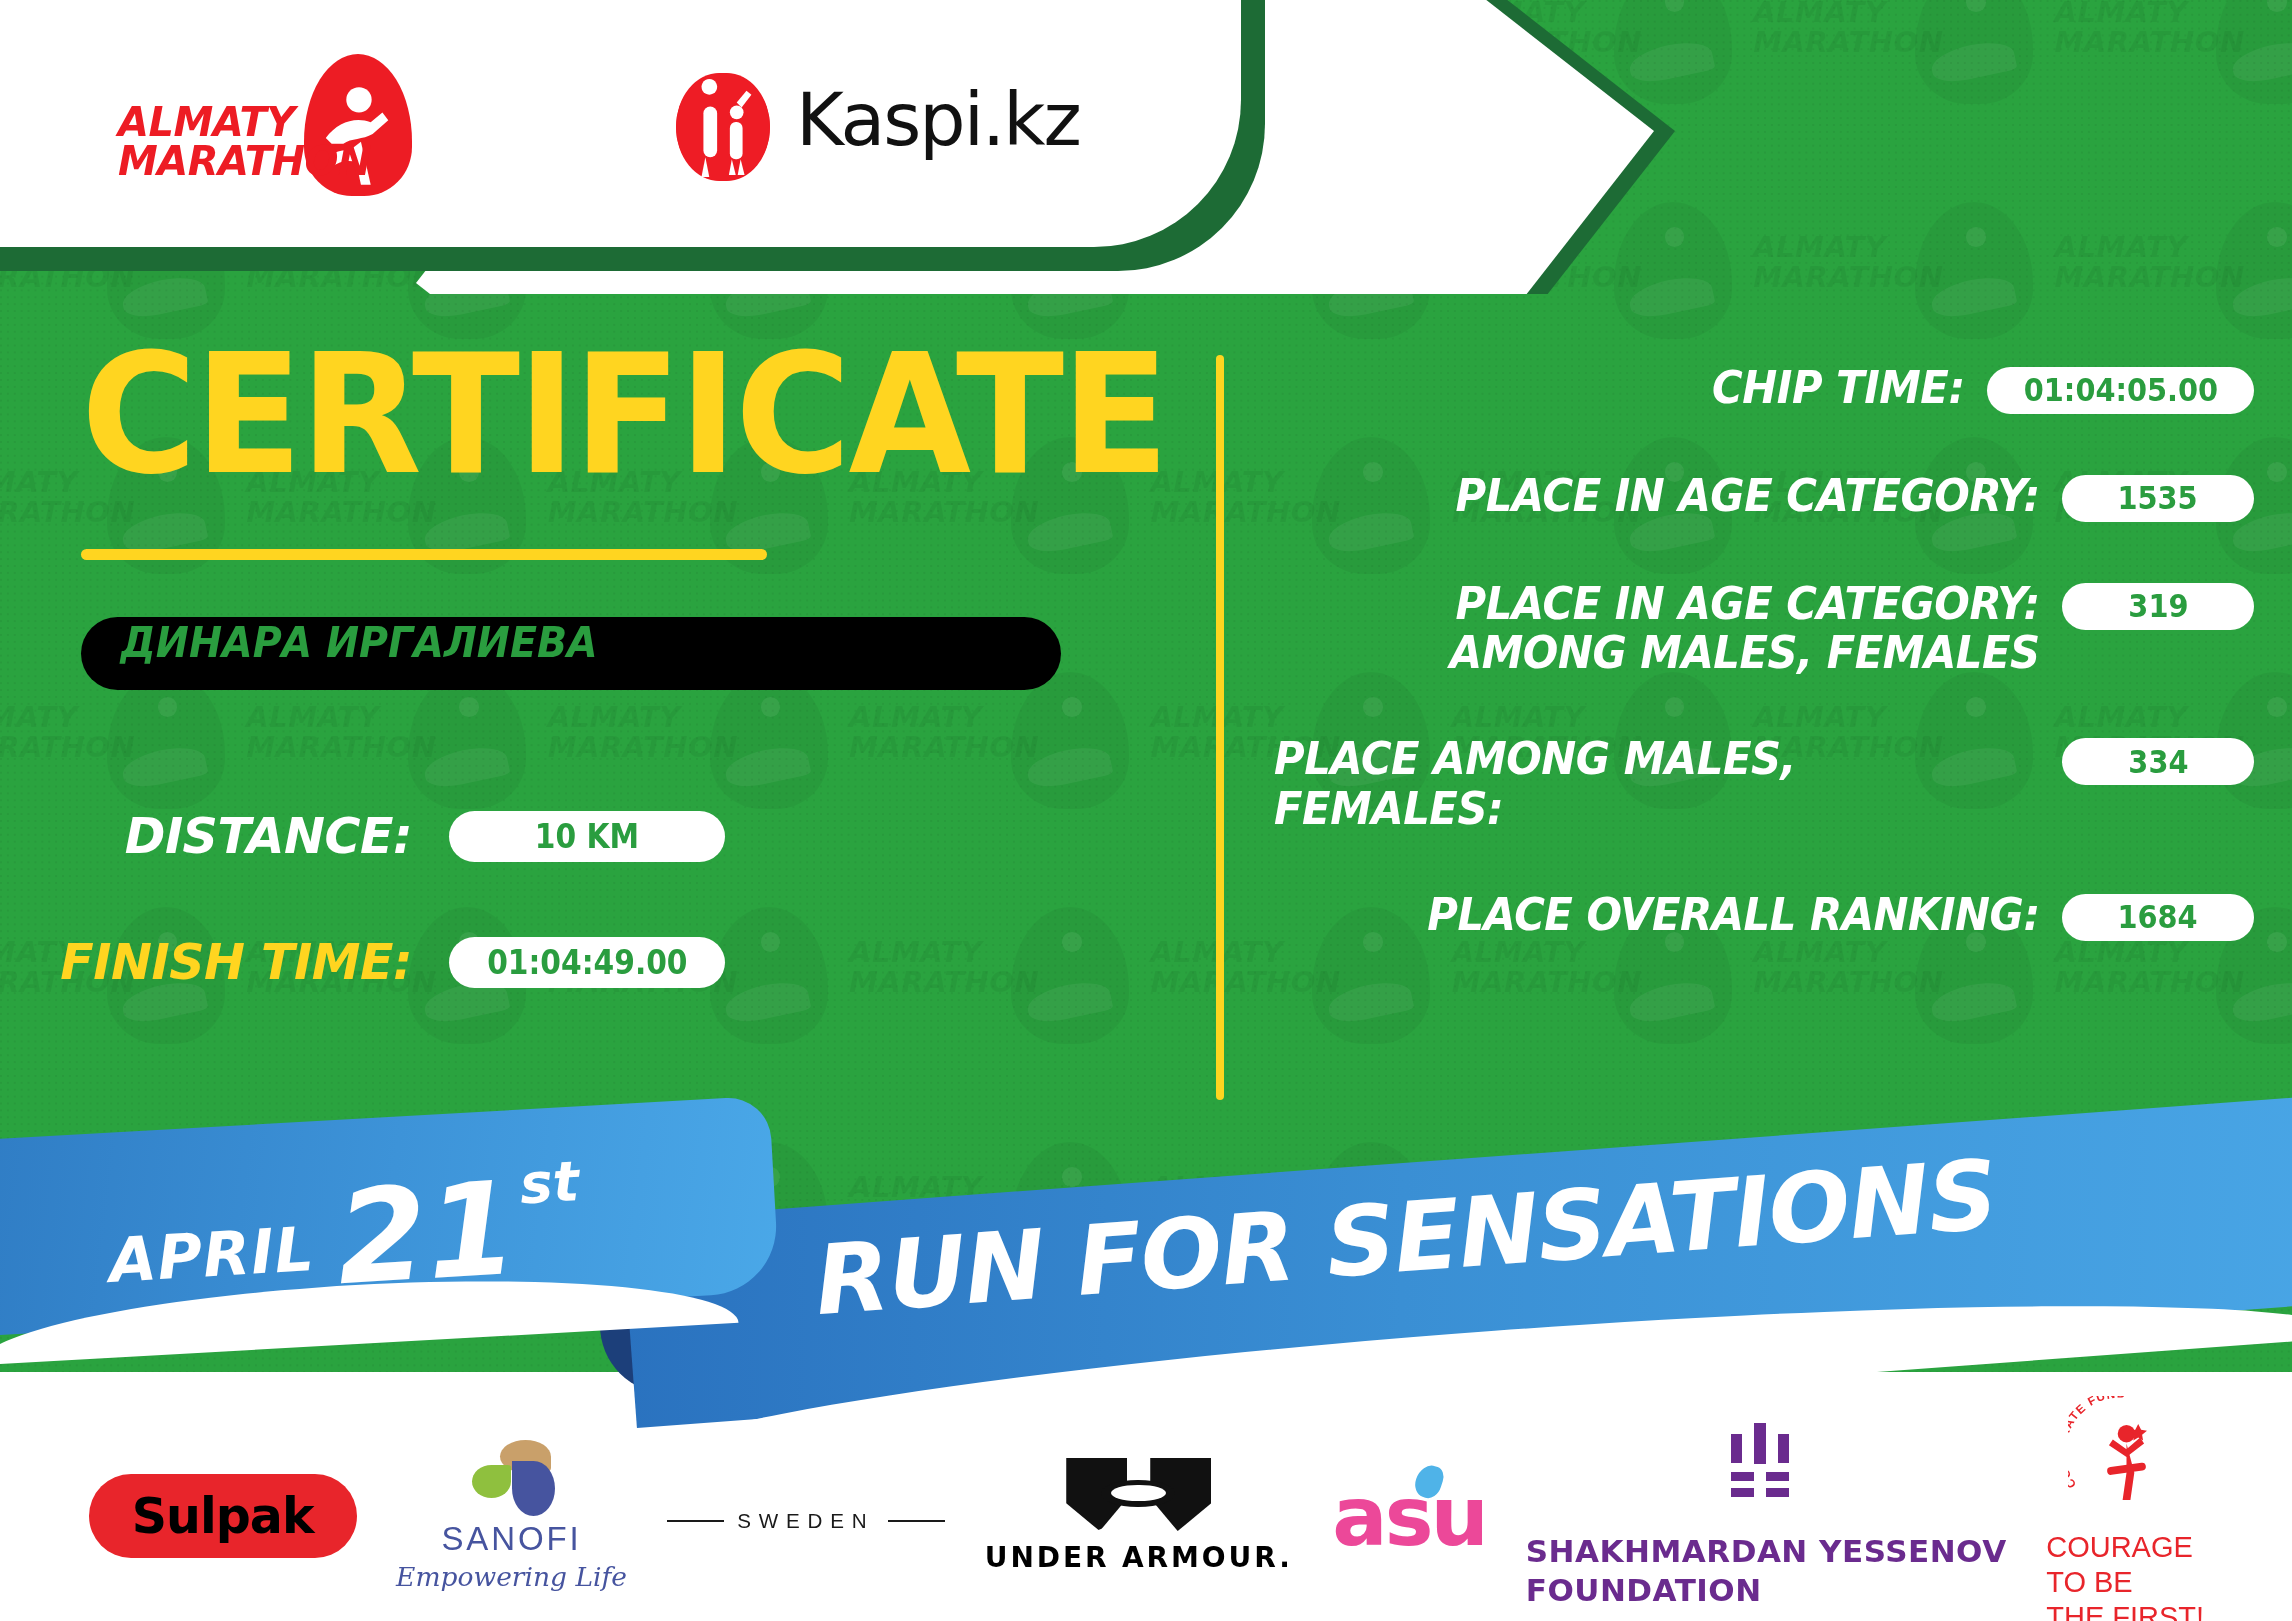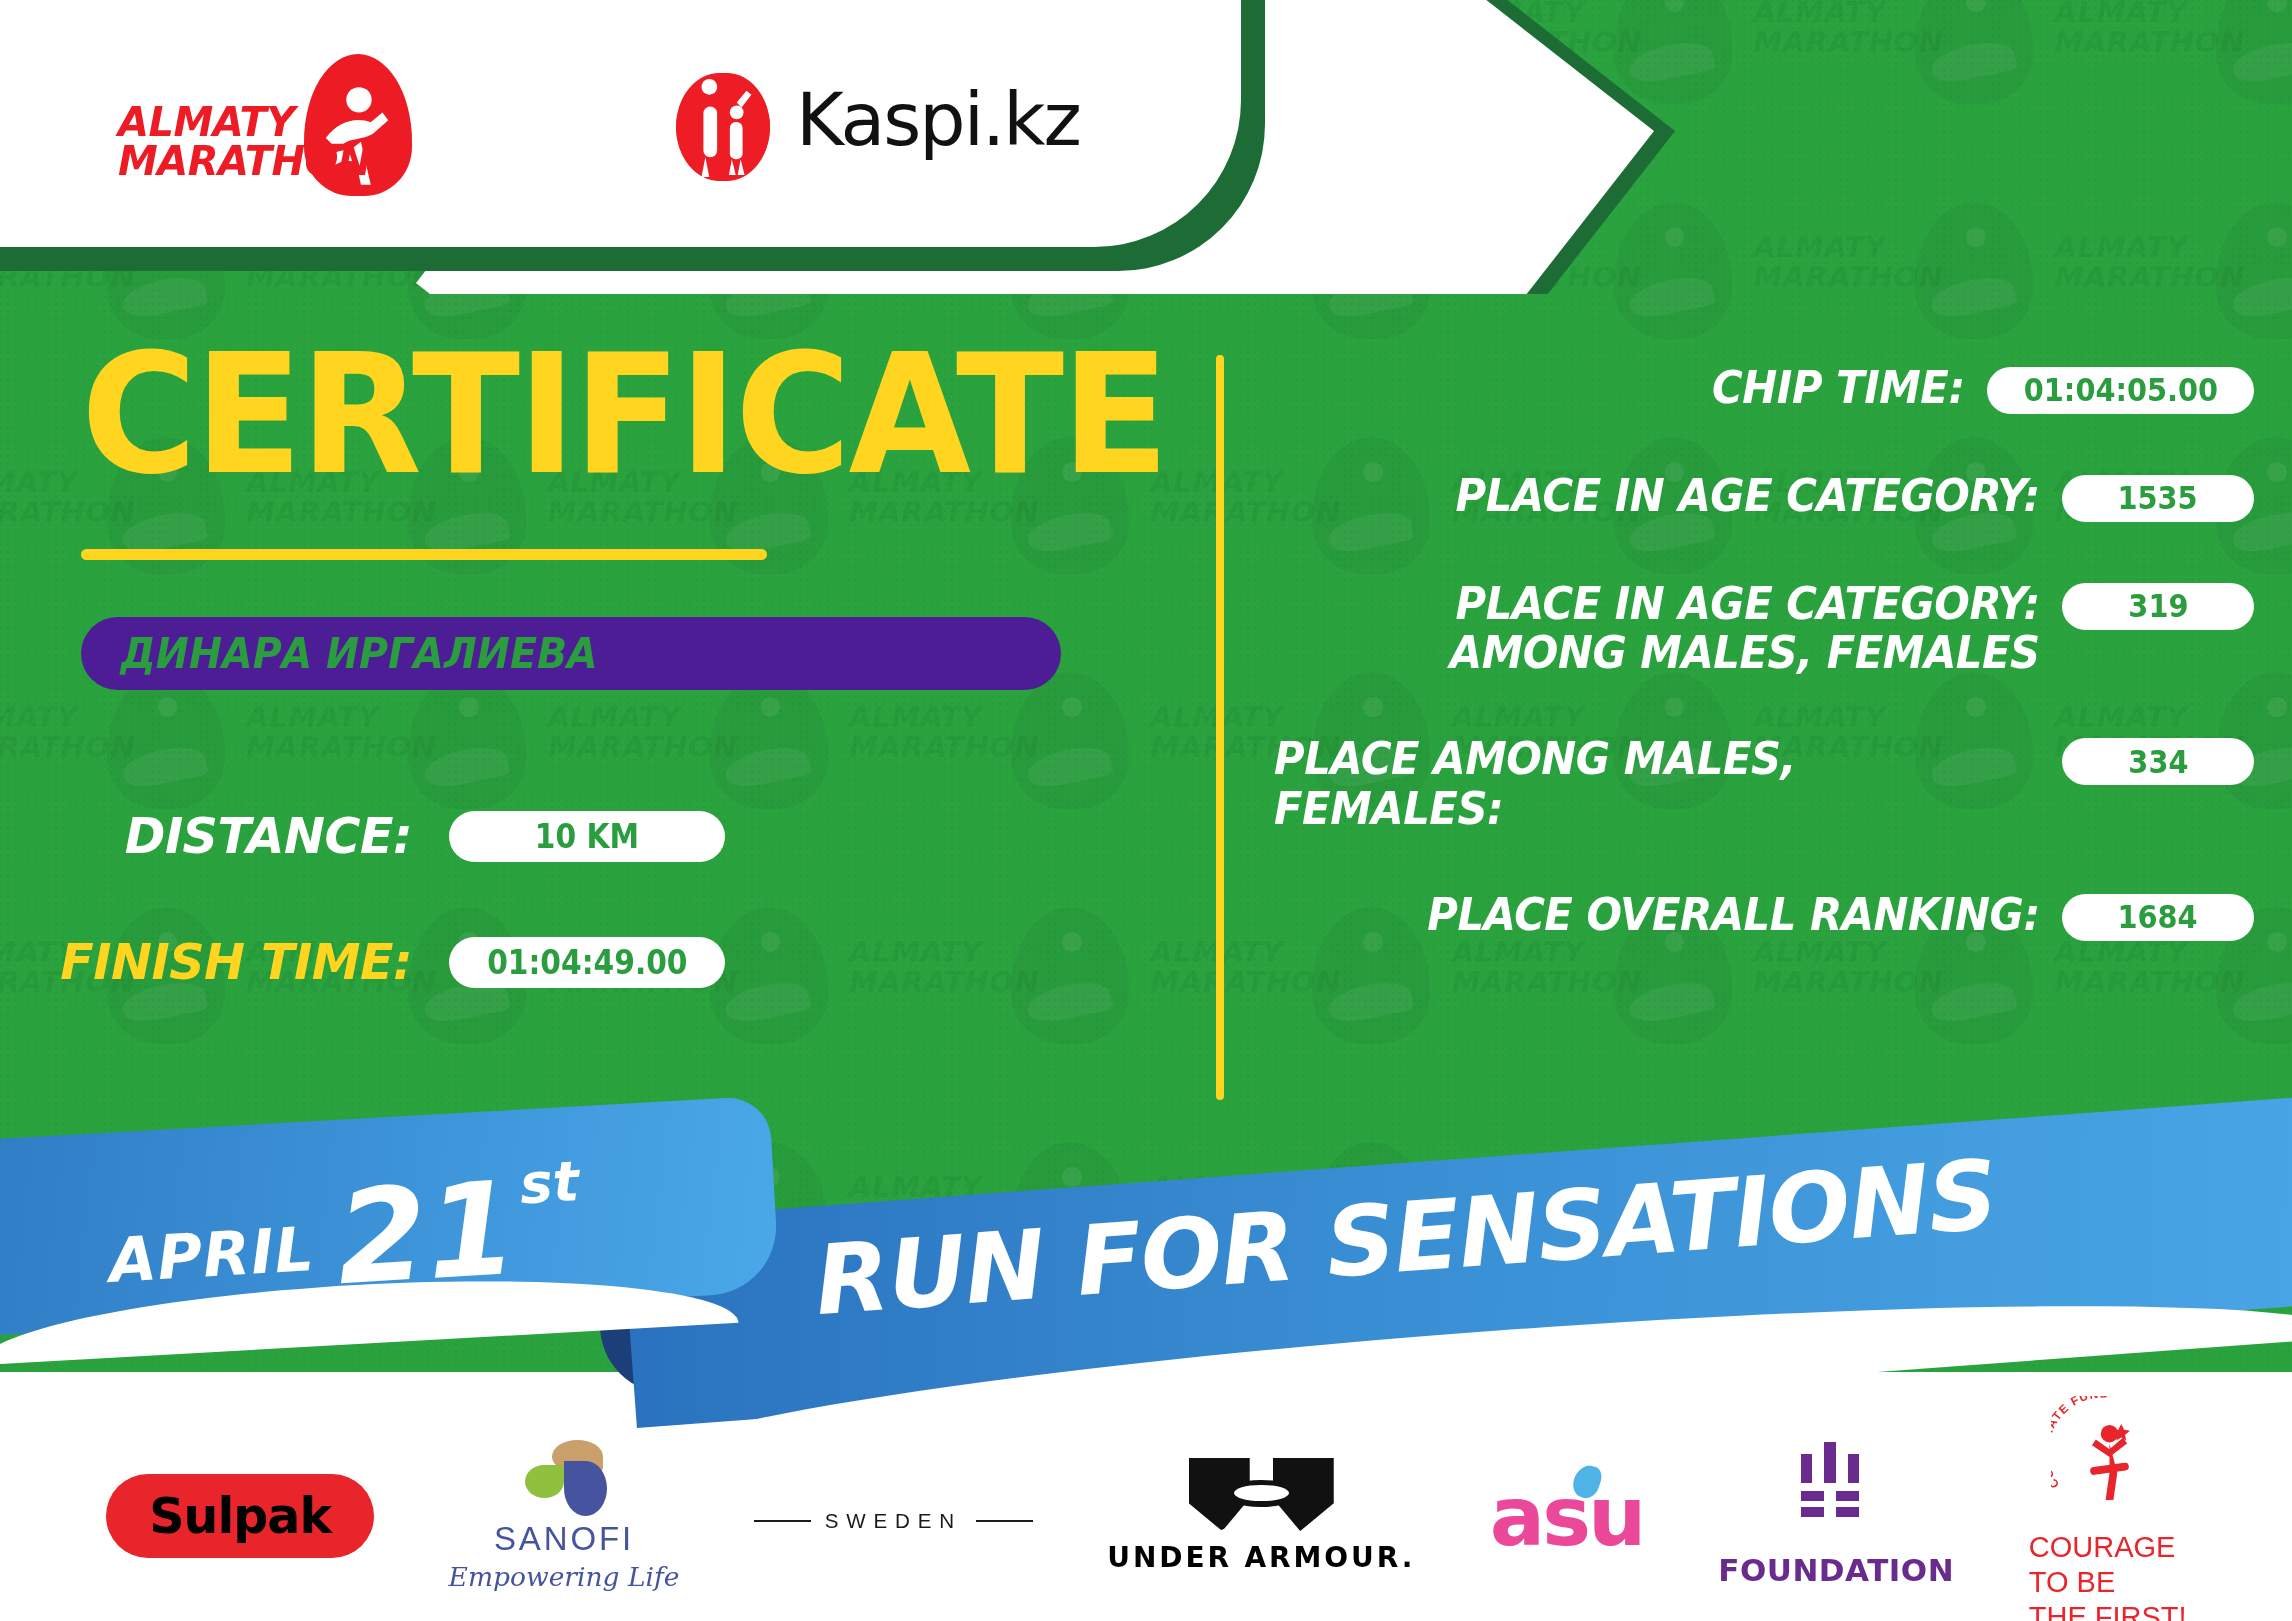--- a/index.html
+++ b/index.html
@@ -124,22 +124,22 @@
     color:#ffd520;letter-spacing:-2.9px;
     margin-left:21.6px;
     transform:scaleX(0.96);transform-origin:left center;
   }
   .title-rule{
     width:686px;height:10.8px;background:#ffd520;border-radius:5.9px;
     margin:51px 0 0 21.6px;
   }
   .name-pill{
     margin:57px 0 0 21.6px;width:980px;height:73px;
-    background:#4c1d95;border-radius:39px;
-    display:flex;align-items:center;
+    background:#000000;border-radius:39px;
+    display:flex;
   }
   .name-text{
     font-family:"DejaVu Sans",sans-serif;font-weight:bold;font-style:italic;
     font-size:43px;color:#2a9d3f;letter-spacing:0px;
     padding-left:43px;
     transform:scaleX(0.92);transform-origin:left center;
   }
   .kv-row{display:flex;align-items:center;margin-top:69px;}
   .kv-row.first{margin-top:118px;}
   .kv-label{
@@ -709,20 +709,21 @@
       <div class="yess-mark">
         <i style="left:0;top:11.8px;width:11.8px;height:29px;"></i>
         <i style="left:23.5px;top:0;width:11.8px;height:41px;"></i>
         <i style="left:47px;top:11.8px;width:11.8px;height:29px;"></i>
         <i style="left:0;top:49px;width:23.5px;height:9.8px;"></i>
         <i style="left:35px;top:49px;width:23.5px;height:9.8px;"></i>
         <i style="left:0;top:65px;width:23.5px;height:9.8px;"></i>
         <i style="left:35px;top:65px;width:23.5px;height:9.8px;"></i>
       </div>
       <div class="yess-word">
+        <div>SHAKHMARDAN YESSENOV</div>
         <div>FOUNDATION</div>
       </div>
     </div>
 
     <div class="sp courage">
       <div class="courage-mark">
         <svg class="courage-arc" viewBox="0 0 116 118">
           <defs>
               <path id="arcp" d="M10,92 A52,52 0 0 1 96,22"></path>
             </defs>

